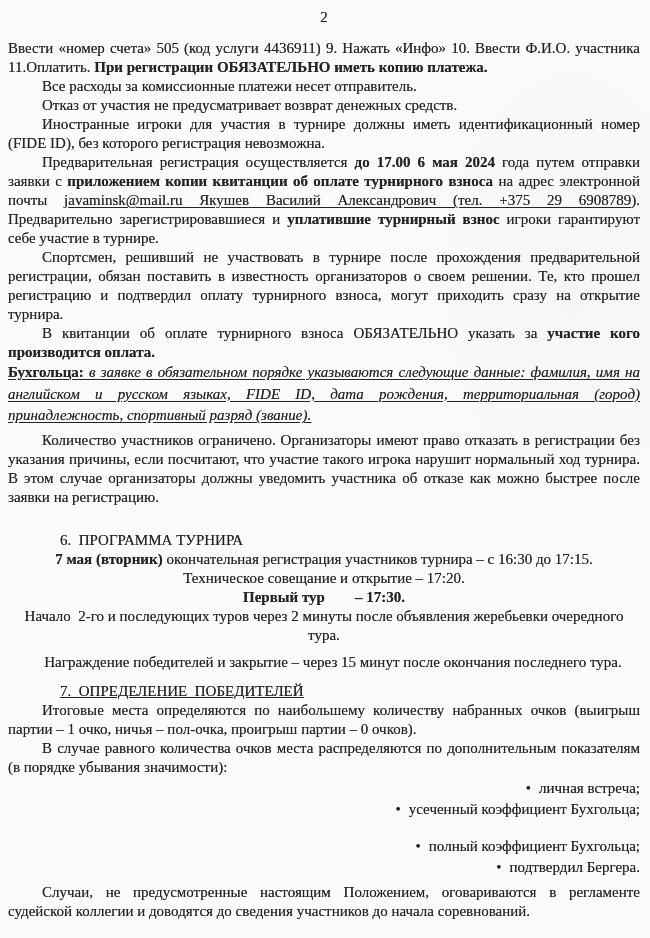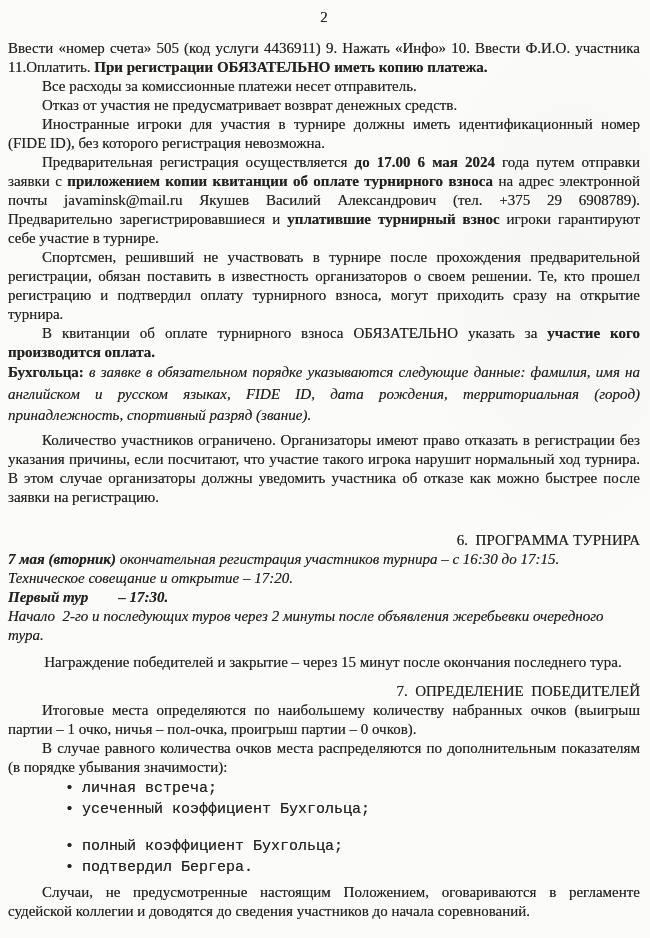--- a/index.html
+++ b/index.html
@@ -34,45 +34,43 @@
   .blk {
     margin: 0;
     text-align: justify;
   }
   .cont  { }
   .ind   { text-indent: 34px; }
   .noind { }
   .attn  { line-height: 21.5px; }
   .heading {
     margin-left: 52px;
-    text-align: right;
+    text-align: left;
     white-space: pre-wrap;
   }
   .prog {
-    text-align: left;
+    text-align: center;
     white-space: pre-wrap;
-    font-style: italic;
   }
   .hang {
     text-indent: 18px;
     text-align: center;
     white-space: pre-wrap;
   }
   .bullet {
     margin-left: 57px;
-    text-align: left;
-    font-family: Liberation Mono, monospace;
+    text-align: right;
   }
   .bullet .dot {
     display: inline-block;
     margin-right: 8px;
   }
   .b { font-weight: bold; }
   .i { font-style: italic; }
-  .u { text-underline-offset: 2px; }
+  .u { text-decoration: underline; text-underline-offset: 2px; }
 </style>
 </head>
 <body>
 
 <div class="page">
   <p class="pagenum">2</p>
   <div>
       <p class="blk cont"><span>Ввести «номер счета» 505 (код услуги 4436911) 9. Нажать «Инфо» 10. Ввести Ф.И.О. участника 11.Оплатить. </span><span class="b">При регистрации ОБЯЗАТЕЛЬНО иметь копию платежа.</span></p>
       <p class="blk ind"><span>Все расходы за комиссионные платежи несет отправитель.</span></p>
       <p class="blk ind"><span>Отказ от участия не предусматривает возврат денежных средств.</span></p>
@@ -81,21 +79,21 @@
       <p class="blk ind"><span>Спортсмен, решивший не участвовать в турнире после прохождения предварительной регистрации, обязан поставить в известность организаторов о своем решении. Те, кто прошел регистрацию и подтвердил оплату турнирного взноса, могут приходить сразу на открытие турнира.</span></p>
       <p class="blk ind"><span>В квитанции об оплате турнирного взноса ОБЯЗАТЕЛЬНО указать за </span><span class="b">участие кого производится оплата.</span></p>
       <p class="blk noind attn"><span class="b u">Бухгольца:</span><span class="i u"> в заявке в обязательном порядке указываются следующие данные:  фамилия, имя на английском и русском языках, FIDE ID, дата рождения, территориальная (город) принадлежность, спортивный разряд (звание).</span></p>
       <p class="blk ind" style="margin-top: 4px;"><span>Количество участников ограничено. Организаторы имеют право отказать в регистрации без указания причины, если посчитают, что участие такого игрока нарушит нормальный ход турнира. В этом случае организаторы должны уведомить участника об отказе как можно быстрее после заявки на регистрацию.</span></p>
       <p class="blk heading" style="margin-top: 24px;"><span>6.  ПРОГРАММА ТУРНИРА</span></p>
       <p class="blk prog"><span class="b">7 мая (вторник)</span><span> окончательная регистрация участников турнира – с 16:30 до 17:15.</span></p>
       <p class="blk prog"><span>Техническое совещание и открытие – 17:20.</span></p>
       <p class="blk prog"><span class="b">Первый тур        – 17:30.</span></p>
       <p class="blk prog"><span>Начало  2-го и последующих туров через 2 минуты после объявления жеребьевки очередного тура.</span></p>
       <p class="blk hang" style="margin-top: 8px;"><span>Награждение победителей и закрытие – через 15 минут после окончания последнего тура.</span></p>
-      <p class="blk heading" style="margin-top: 10px;"><span>7.  ОПРЕДЕЛЕНИЕ  ПОБЕДИТЕЛЕЙ</span></p>
+      <p class="blk heading" style="margin-top: 10px; text-decoration: underline;"><span>7.  ОПРЕДЕЛЕНИЕ  ПОБЕДИТЕЛЕЙ</span></p>
       <p class="blk ind"><span>Итоговые места определяются по наибольшему количеству набранных очков (выигрыш партии – 1 очко, ничья – пол-очка, проигрыш партии – 0 очков).</span></p>
       <p class="blk ind"><span>В случае равного количества очков места распределяются по дополнительным показателям (в порядке убывания значимости):</span></p>
       <p class="blk bullet" style="margin-top: 2px;"><span class="dot">•</span><span>личная встреча;</span></p>
       <p class="blk bullet" style="margin-top: 2px;"><span class="dot">•</span><span>усеченный коэффициент Бухгольца;</span></p>
       <p class="blk bullet" style="margin-top: 18px;"><span class="dot">•</span><span>полный коэффициент Бухгольца;</span></p>
       <p class="blk bullet" style="margin-top: 2px;"><span class="dot">•</span><span>подтвердил Бергера.</span></p>
       <p class="blk ind" style="margin-top: 6px;"><span>Случаи, не предусмотренные настоящим Положением, оговариваются в регламенте судейской коллегии и доводятся до сведения участников до начала соревнований.</span></p>
     </div>
 </div>
 

